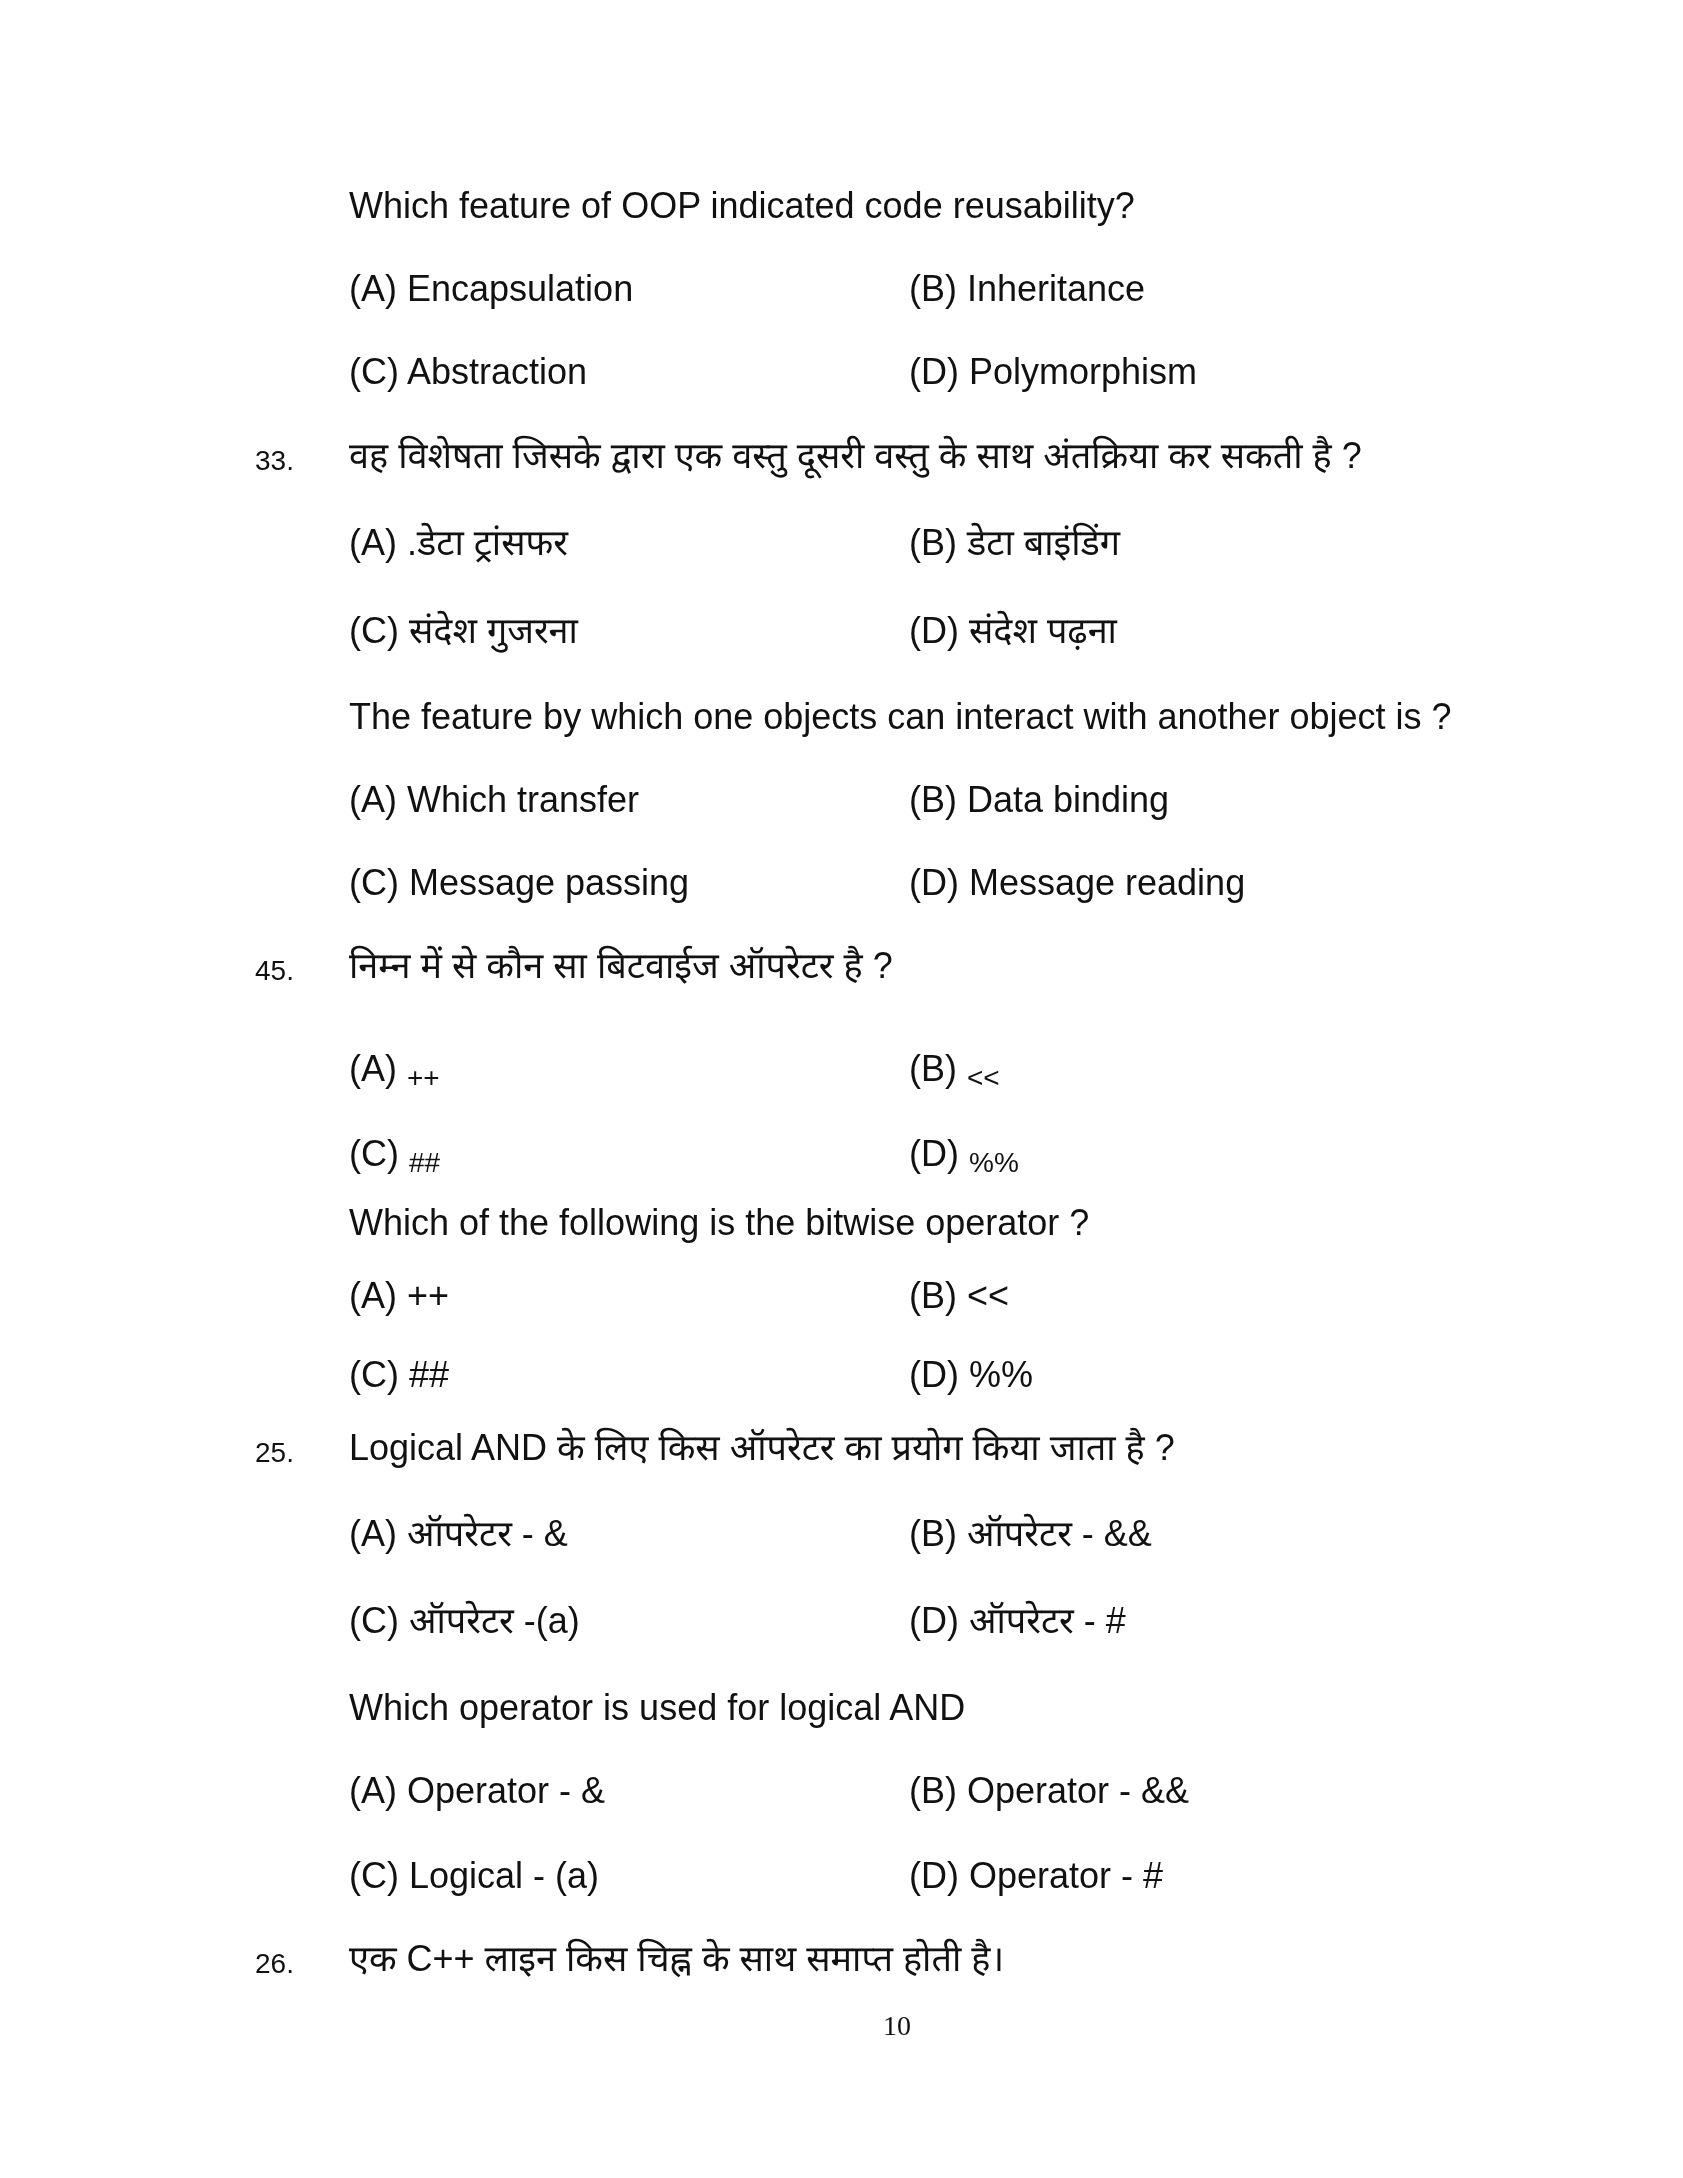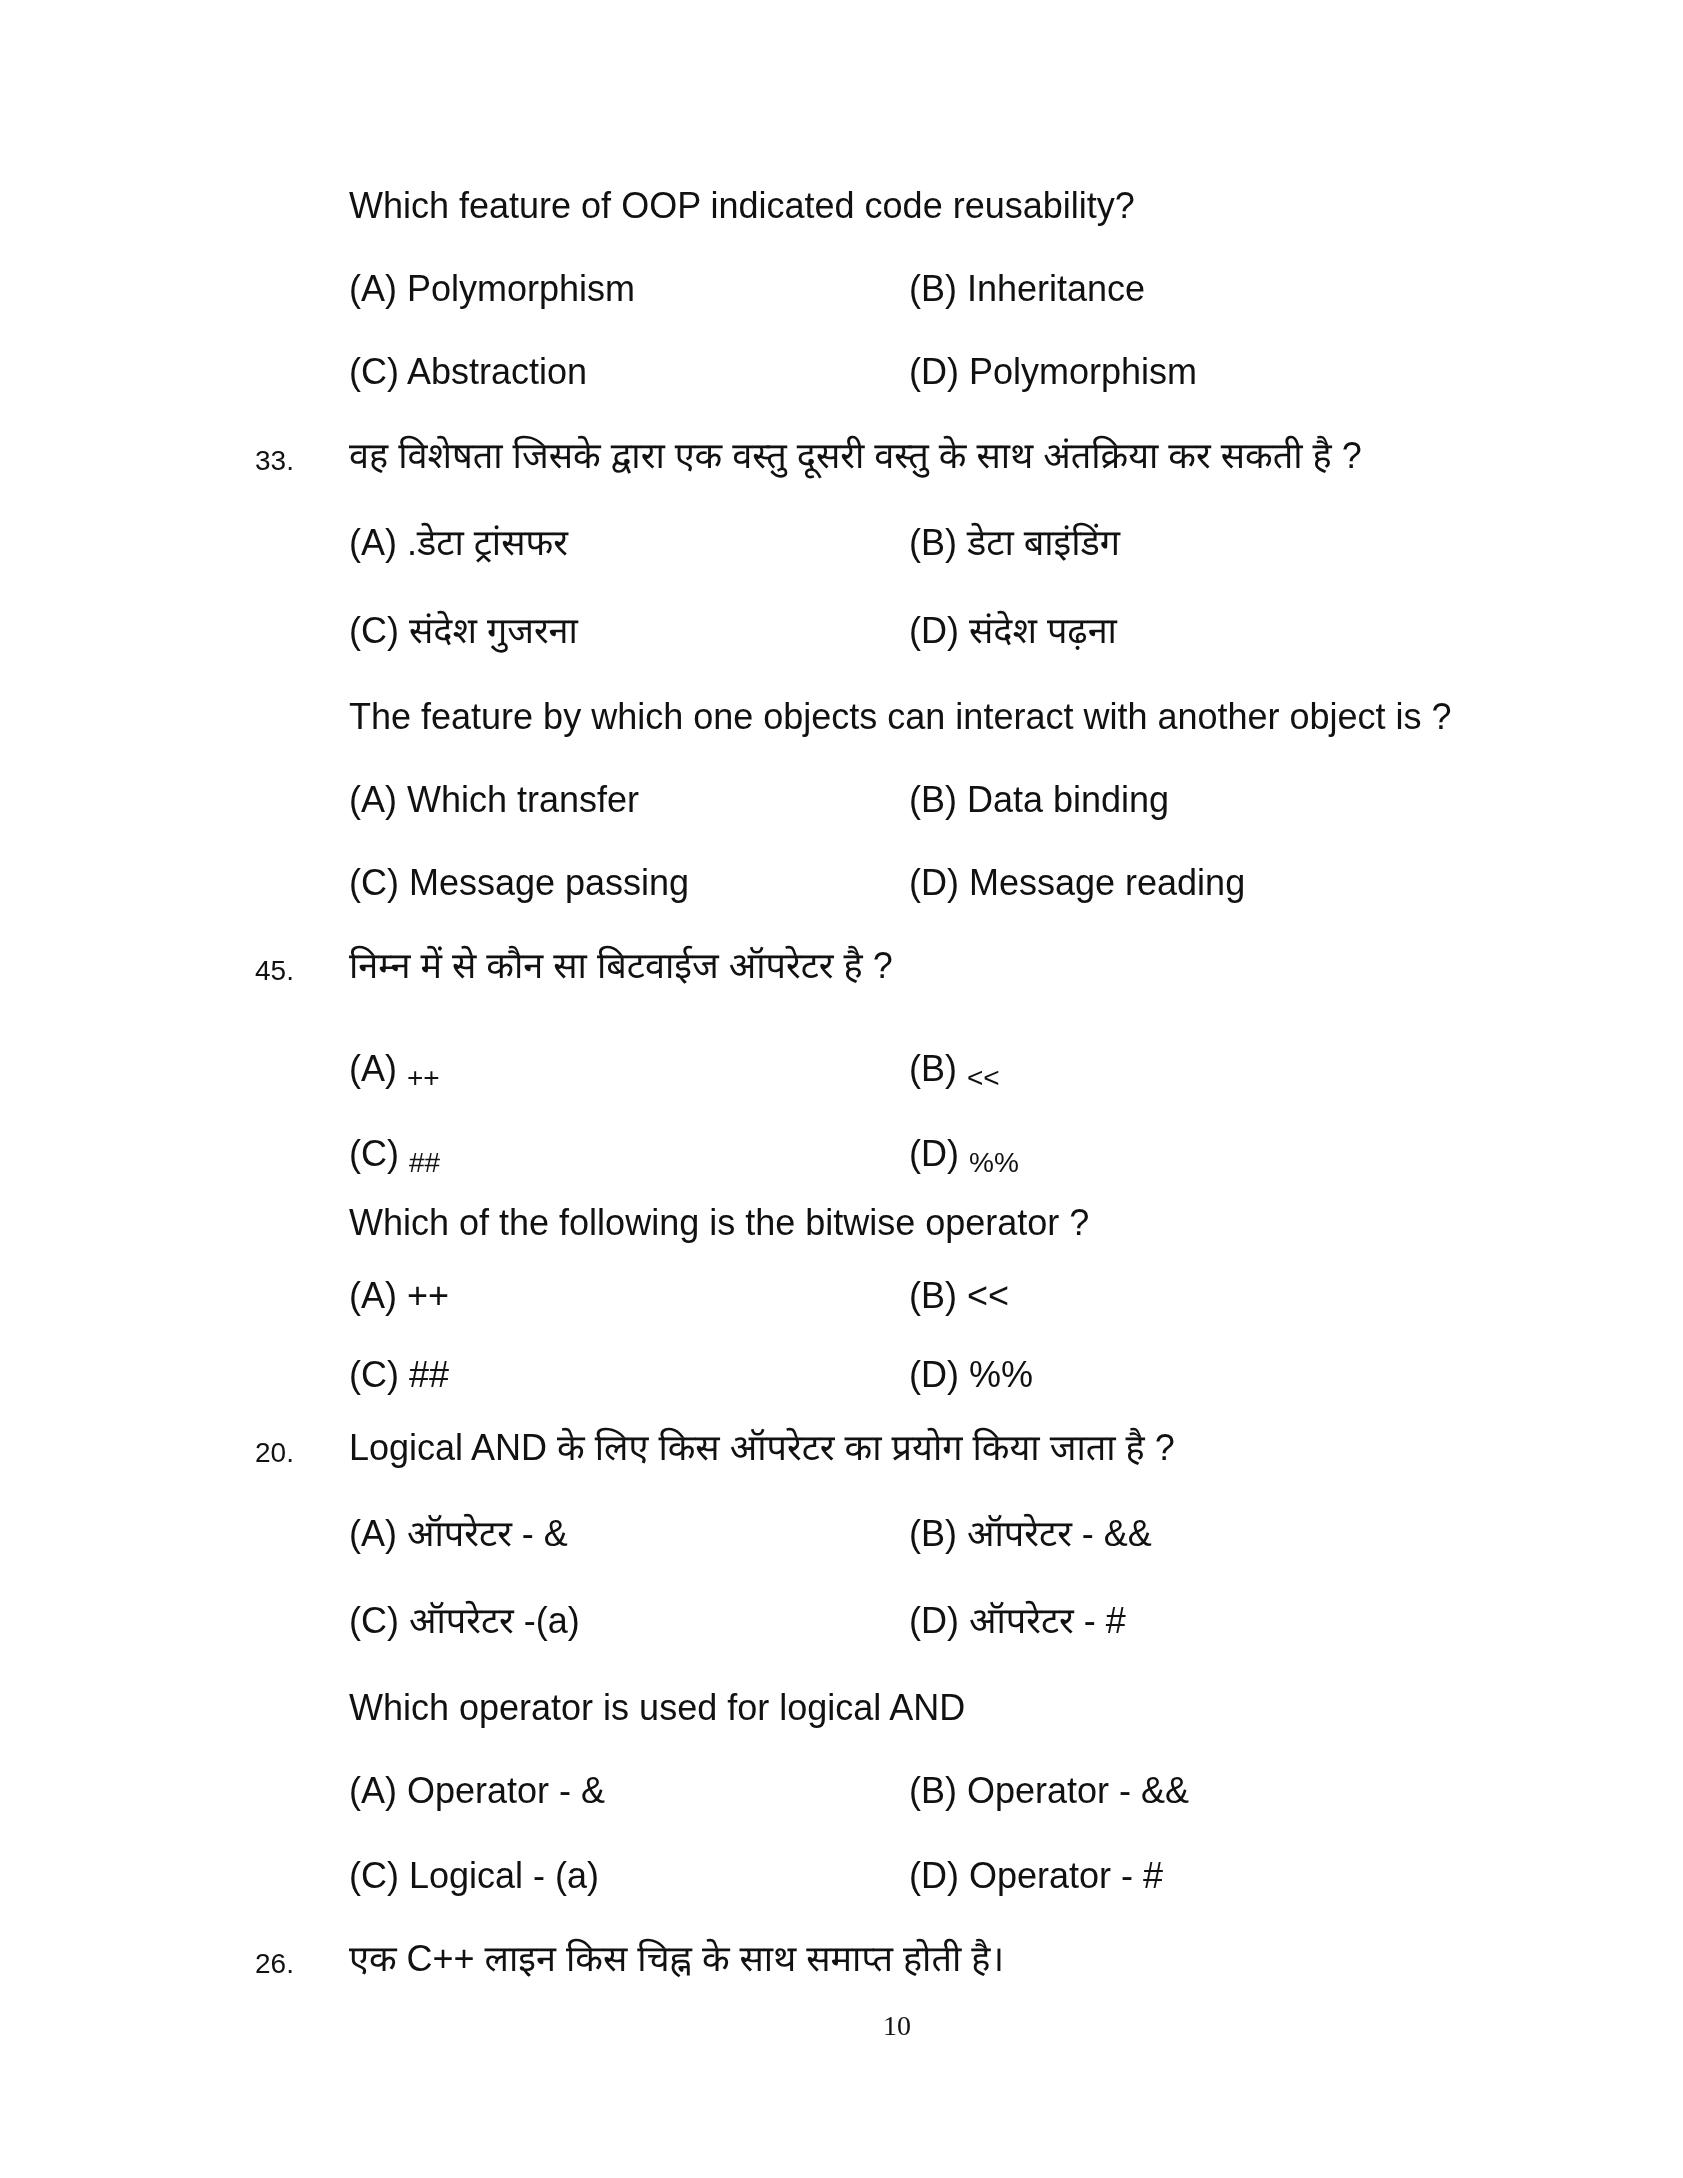--- a/index.html
+++ b/index.html
@@ -11,21 +11,21 @@
   .colA { left:349px; }
   .colB { left:909px; }
   .small { font-size:28px; position:relative; top:6px; }
   .page { position:absolute; left:0; width:1794px; text-align:center; top:2010px;
           font-family:"Liberation Serif", serif; font-size:28px; }
 </style>
 </head>
 <body>
 
 <div class="line q" style="top:184px">Which feature of OOP indicated code reusability?</div>
-<div class="line colA" style="top:267px">(A) Polymorphism</div>
+<div class="line colA" style="top:267px">(A) Encapsulation</div>
 <div class="line colB" style="top:267px">(B) Inheritance</div>
 <div class="line colA" style="top:350px">(C) Abstraction</div>
 <div class="line colB" style="top:350px">(D) Polymorphism</div>
 
 <div class="num" style="top:439px">33.</div>
 <div class="line q" style="top:434px">वह विशेषता जिसके द्वारा एक वस्तु दूसरी वस्तु के साथ अंतक्रिया कर सकती है ?</div>
 <div class="line colA" style="top:521px">(A) .डेटा ट्रांसफर</div>
 <div class="line colB" style="top:521px">(B) डेटा बाइंडिंग</div>
 <div class="line colA" style="top:609px">(C) संदेश गुजरना</div>
 <div class="line colB" style="top:609px">(D) संदेश पढ़ना</div>
@@ -54,21 +54,21 @@
   <span>(D)</span>
   <span class="small">%%</span>
 </div>
 
 <div class="line q" style="top:1201px">Which of the following is the bitwise operator ?</div>
 <div class="line colA" style="top:1274px">(A) ++</div>
 <div class="line colB" style="top:1274px">(B) &lt;&lt;</div>
 <div class="line colA" style="top:1353px">(C) ##</div>
 <div class="line colB" style="top:1353px">(D) %%</div>
 
-<div class="num" style="top:1431px">20.</div>
+<div class="num" style="top:1431px">25.</div>
 <div class="line q" style="top:1426px">Logical AND के लिए किस ऑपरेटर का प्रयोग किया जाता है ?</div>
 <div class="line colA" style="top:1512px">(A) ऑपरेटर - &amp;</div>
 <div class="line colB" style="top:1512px">(B) ऑपरेटर - &amp;&amp;</div>
 <div class="line colA" style="top:1599px">(C) ऑपरेटर -(a)</div>
 <div class="line colB" style="top:1599px">(D) ऑपरेटर - #</div>
 
 <div class="line q" style="top:1686px">Which operator is used for logical AND</div>
 <div class="line colA" style="top:1769px">(A) Operator - &amp;</div>
 <div class="line colB" style="top:1769px">(B) Operator - &amp;&amp;</div>
 <div class="line colA" style="top:1854px">(C) Logical - (a)</div>

